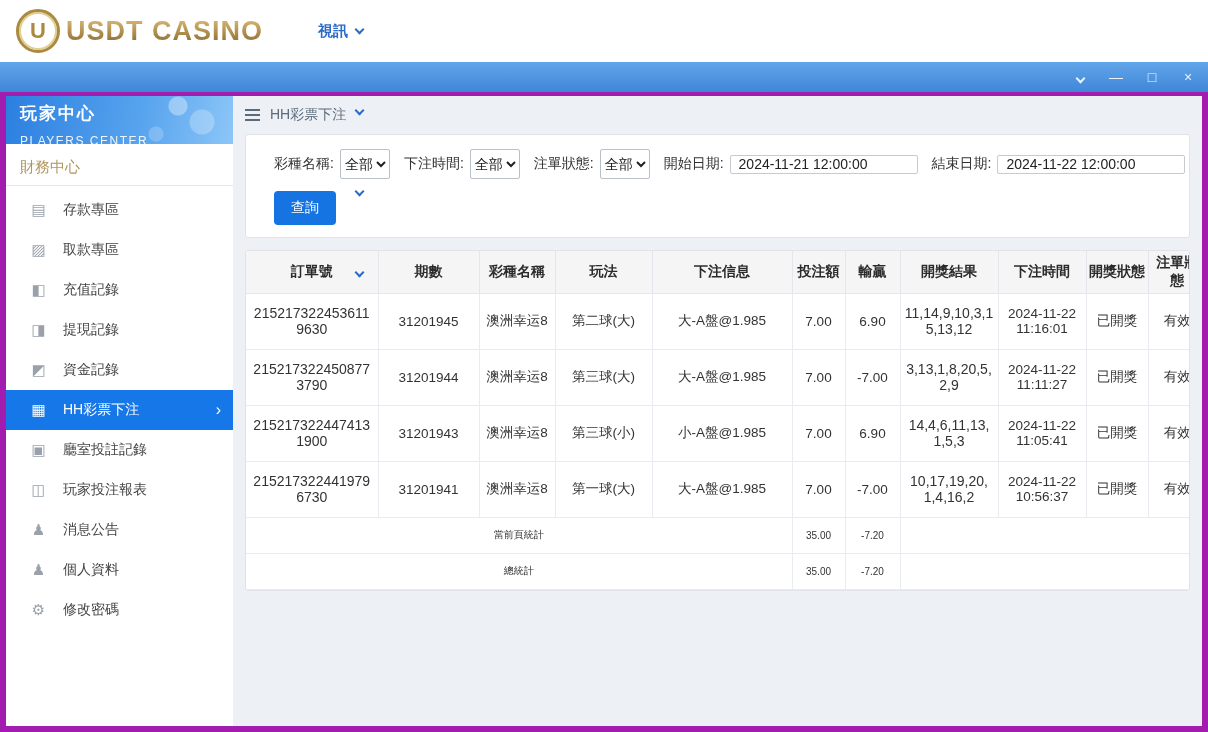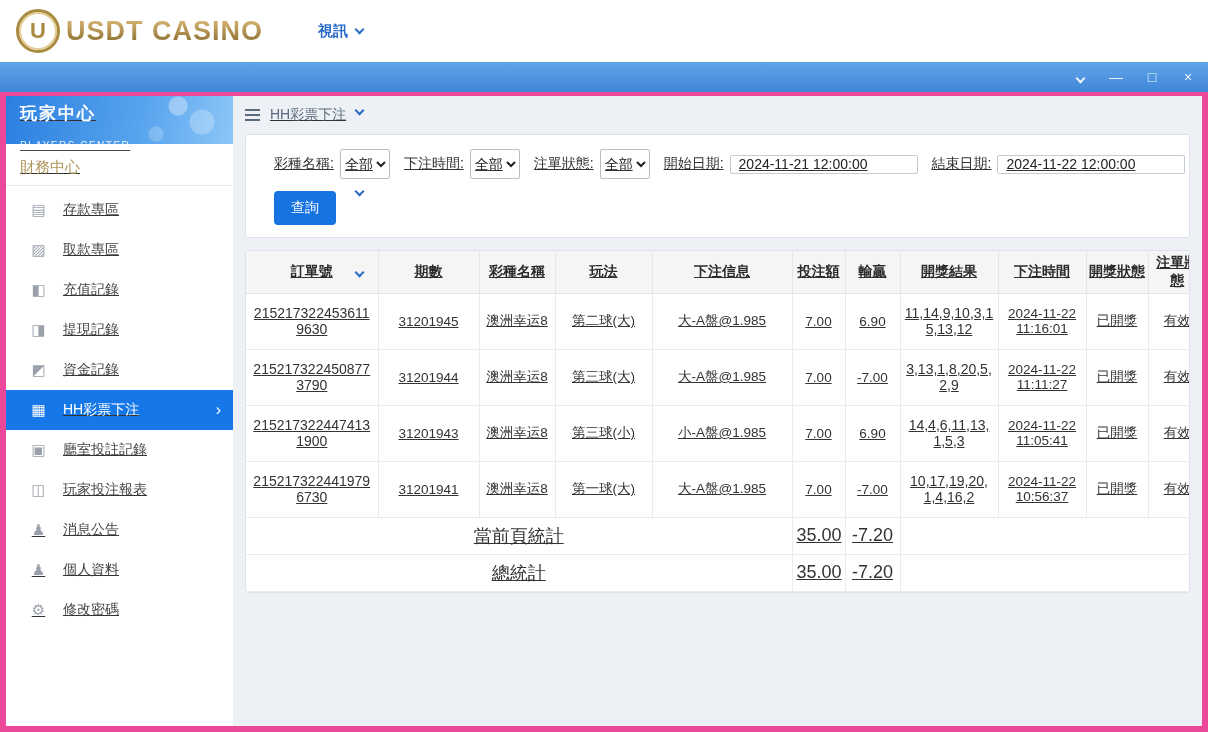--- a/index.html
+++ b/index.html
@@ -16,32 +16,32 @@
   .top-nav { display:flex; margin-left:55px; gap:62px;flex-direction:column; }
   .nav-item { color:#2a6bc8; font-size:15px; font-weight:bold; display:flex; align-items:center; cursor:pointer; }
   .chev { width:7px; height:7px; border-right:2px solid currentColor; border-bottom:2px solid currentColor; transform:rotate(45deg); display:inline-block; margin-left:8px; margin-top:-4px; }
 
   
   .titlebar { height:30px; flex:0 0 30px; background:linear-gradient(180deg,#61a5e9,#3f86d8); display:flex; align-items:center; justify-content:flex-end; padding-right:12px; gap:20px; }
   .winctl { color:#eaf3fc; font-size:14px; line-height:1; cursor:pointer; width:16px; text-align:center; }
   .winctl .chev { border-color:#eaf3fc; margin:0; }
 
   
-  .app-body { flex:1; display:flex; background:#ec4899; padding:4px 6px 6px 6px; min-height:0;text-decoration:underline; }
+  .app-body { flex:1; display:flex; background:#a21caf; padding:4px 6px 6px 6px; min-height:0; }
 
   
   .sidebar { width:227px; flex:0 0 227px; background:#fff; display:flex; flex-direction:column; overflow:hidden; }
   .player-box { height:48px; flex:0 0 48px; padding:6px 0 0 14px; color:#fff;
     background:
       radial-gradient(circle at 172px 10px, rgba(255,255,255,.35) 0 9px, transparent 10px),
       radial-gradient(circle at 196px 26px, rgba(255,255,255,.25) 0 12px, transparent 13px),
       radial-gradient(circle at 150px 38px, rgba(255,255,255,.2) 0 7px, transparent 8px),
       linear-gradient(100deg,#2b7fe0,#58a4ee 60%,#8cc6f7); }
   .player-title { font-size:17px; font-weight:bold; letter-spacing:2px; }
-  .player-sub { font-size:10px; letter-spacing:1.5px; opacity:.9; margin-top:15px; }
+  .player-sub { font-size:12px; letter-spacing:1.5px; opacity:.9; margin-top:9px; }
   .side-menu { flex:1; overflow:hidden; padding-top:2px; }
   .side-sec { color:#b0955c; font-size:15px; padding:12px 14px 8px 14px; border-bottom:1px solid #e8e8e8; margin-bottom:4px; }
   .side-item { height:40px; display:flex; align-items:center; padding-left:24px; gap:16px; color:#444; cursor:pointer; position:relative; font-size:14px; }
   .side-ico { color:#9aa1ab; font-size:15px; width:17px; text-align:center; }
   .side-item.active { background:#1678e8; color:#fff; }
   .side-item.active .side-ico { color:#fff; }
   .side-arrow { position:absolute; right:12px; font-size:16px; color:#fff; }
 
   
   .main { flex:1; background:#edf1f6; padding:0 12px; overflow:hidden; min-width:0; }
@@ -59,21 +59,21 @@
   .sel-small { width:62px; }
   .date-input { width:188px; height:19px; border:1px solid #c6cbd2; border-radius:2px; padding:0 8px; font-size:14px; color:#222; font-family:inherit; }
   .query-btn { margin-top:12px; background:#1673e2; color:#fff; border:none; border-radius:4px; padding:8px 17px; font-size:14px; cursor:pointer; font-family:inherit; }
 
   
   .table-card { overflow:hidden; }
   table { width:100%; border-collapse:collapse; table-layout:fixed; }
   th { background:#f5f5f6; font-weight:bold; font-size:14px; color:#2b2b2b; height:42px; border:1px solid #e3e6ea; padding:2px; }
   td { border:1px solid #e8ebef; text-align:center; font-size:13.5px; color:#333; padding:6px 4px; height:56px; }
   td.brk { word-break:break-all; font-size:14px; }
-  tr.sumrow td { height:36px; font-size:18px;margin-top:20px; }
+  tr.sumrow td { height:36px; font-size:10px;margin-top:20px; }
   th:first-child, td:first-child { border-left:none; }
   th:last-child, td:last-child { border-right:none; }
   tr:first-child th { border-top:none; }
 
   
   .foot-card { margin-top:12px; height:44px; display:flex; align-items:center; justify-content:space-between; padding:0 14px; }
   .pager { display:flex; align-items:center; gap:10px; font-size:14px; }
   .plink { color:#2f6bd8; cursor:pointer; }
   .pcur { min-width:20px; height:20px; border:1px solid #2f6bd8; background:#e8f1fd; color:#2f6bd8; display:inline-flex; align-items:center; justify-content:center; padding:0 3px; font-size:13px; cursor:pointer; }
   .pjump { width:34px; height:24px; border:1px solid #2f6bd8; border-radius:2px; text-align:center; font-size:13px; }

